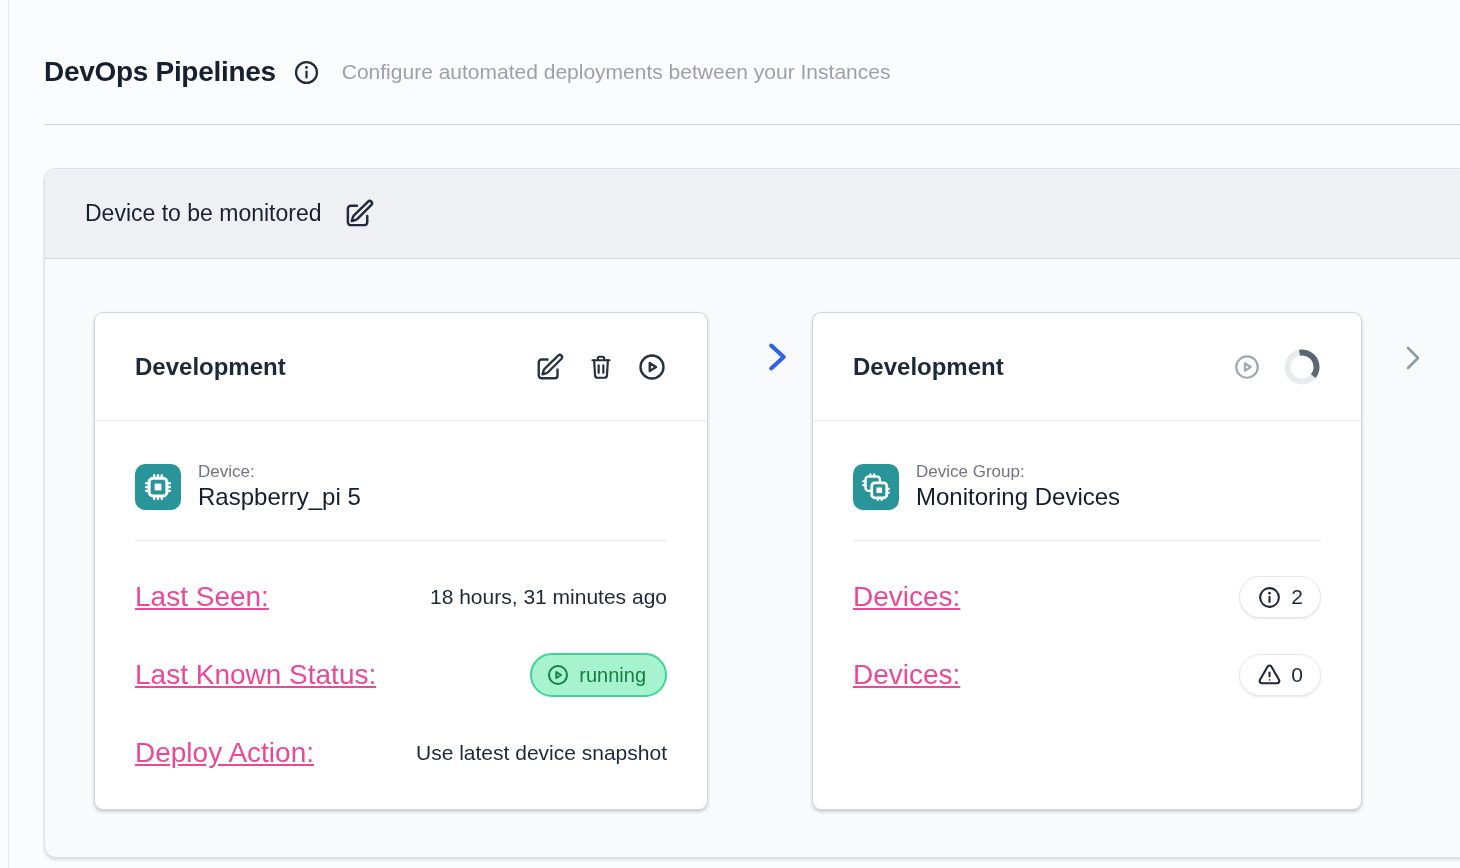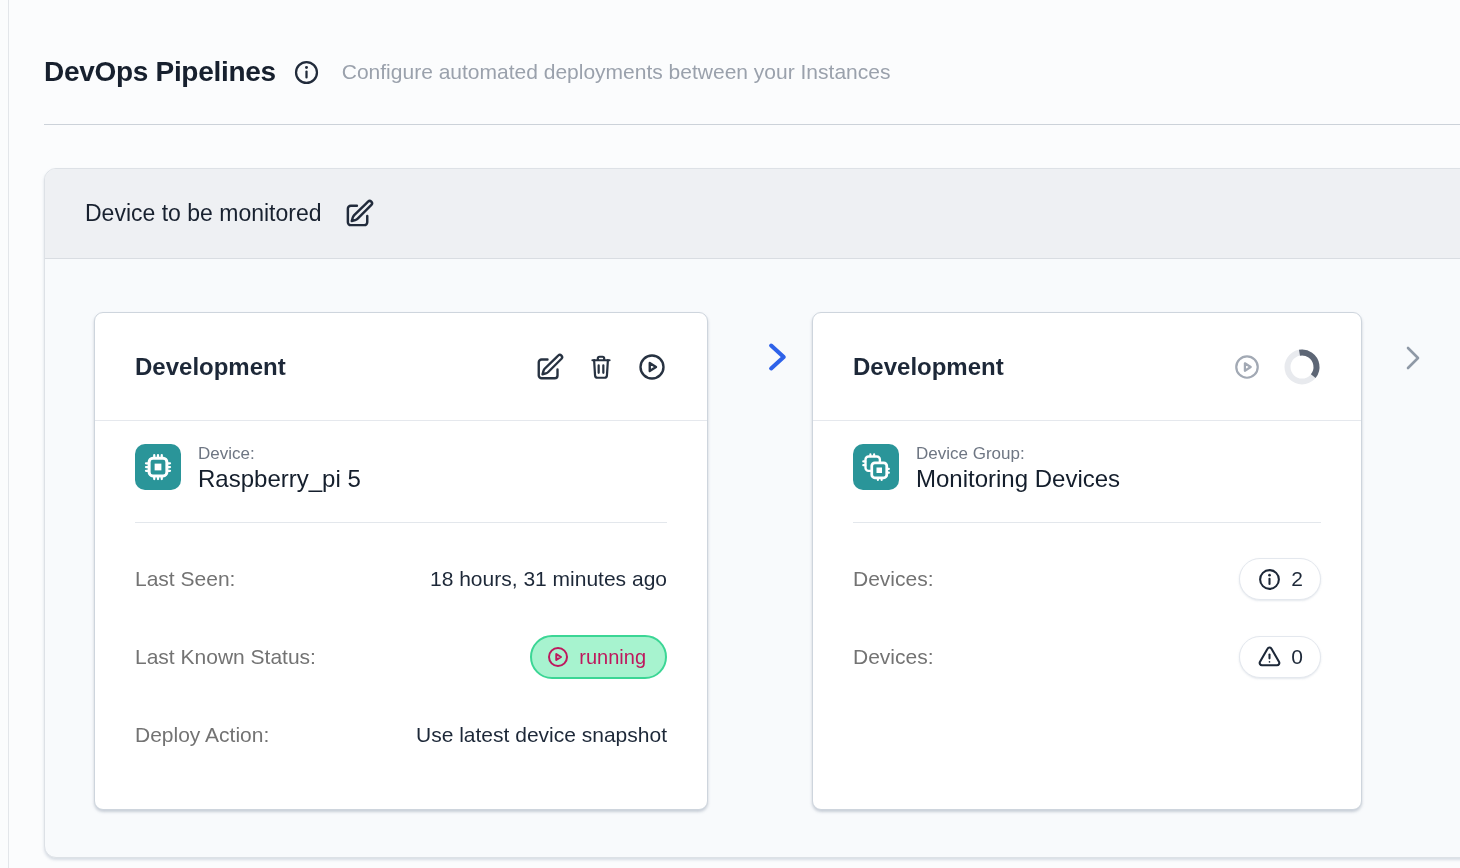--- a/index.html
+++ b/index.html
@@ -43,39 +43,39 @@
   .card-header {
     height:108px; border-bottom:1px solid #e5e8ed;
     display:flex; align-items:center; padding:0 40px;gap:16px;
   }
   .card-title { font-size:24px; font-weight:600; color:#1d2838; }
   .card-actions { margin-left:auto; display:flex; align-items:center; gap:22px; }
   .icon-btn { display:flex; color:#273241; cursor:pointer; background:none; border:none; padding:0; }
   .icon-btn.disabled { color:#a2a9b4; }
   .card-body { padding:0 40px; }
 
-  .device-row { display:flex; align-items:flex-start; gap:17px; margin-top:23px; }
+  .device-row { display:flex; align-items:flex-end; gap:17px; margin-top:41px; }
   .device-icon {
     width:46px; height:46px; border-radius:10px; background:#2a9599; flex:none;
     display:flex; align-items:center; justify-content:center;
   }
   .device-text { display:flex; flex-direction:column; gap:2px; }
   .device-label { font-size:17px; color:#6e7683; line-height:19px; }
   .device-name  { font-size:24px; color:#141e2c; line-height:27px; }
 
   .divider { height:1px; background:#e3e7ec; margin-top:30px; }
 
   .kv-row { display:flex; justify-content:space-between; align-items:center; margin-top:34px; min-height:44px; }
-  .kv-label { font-size:21px; color:#737373; }
+  .kv-label { font-size:28px; color:#ec4899;text-decoration:underline; }
   .kv-value { font-size:21px; color:#1d2838; }
 
   .status-badge {
     display:inline-flex; align-items:center; gap:9px; height:44px; padding:0 19px 0 14px;
     border-radius:22px; background:#a7f3cf; border:2px solid #3bd695;
-    color:#be185d; font-size:20px;
+    color:#15803d; font-size:20px;
   }
   .count-pill {
     display:inline-flex; align-items:center; gap:9px; height:42px; padding:0 17px;
     border-radius:21px; background:#fff; border:1px solid #e4e8ee;
     box-shadow:0 1px 2px rgba(148,163,184,.25);
     color:#1d2838; font-size:21px; cursor:pointer;
   }
 
   .flow-chevron { position:absolute; left:763px; top:341px; color:#2e62e9; }
   .more-chevron { position:absolute; left:1400px; top:344px; color:#8f99a6; cursor:pointer; }

